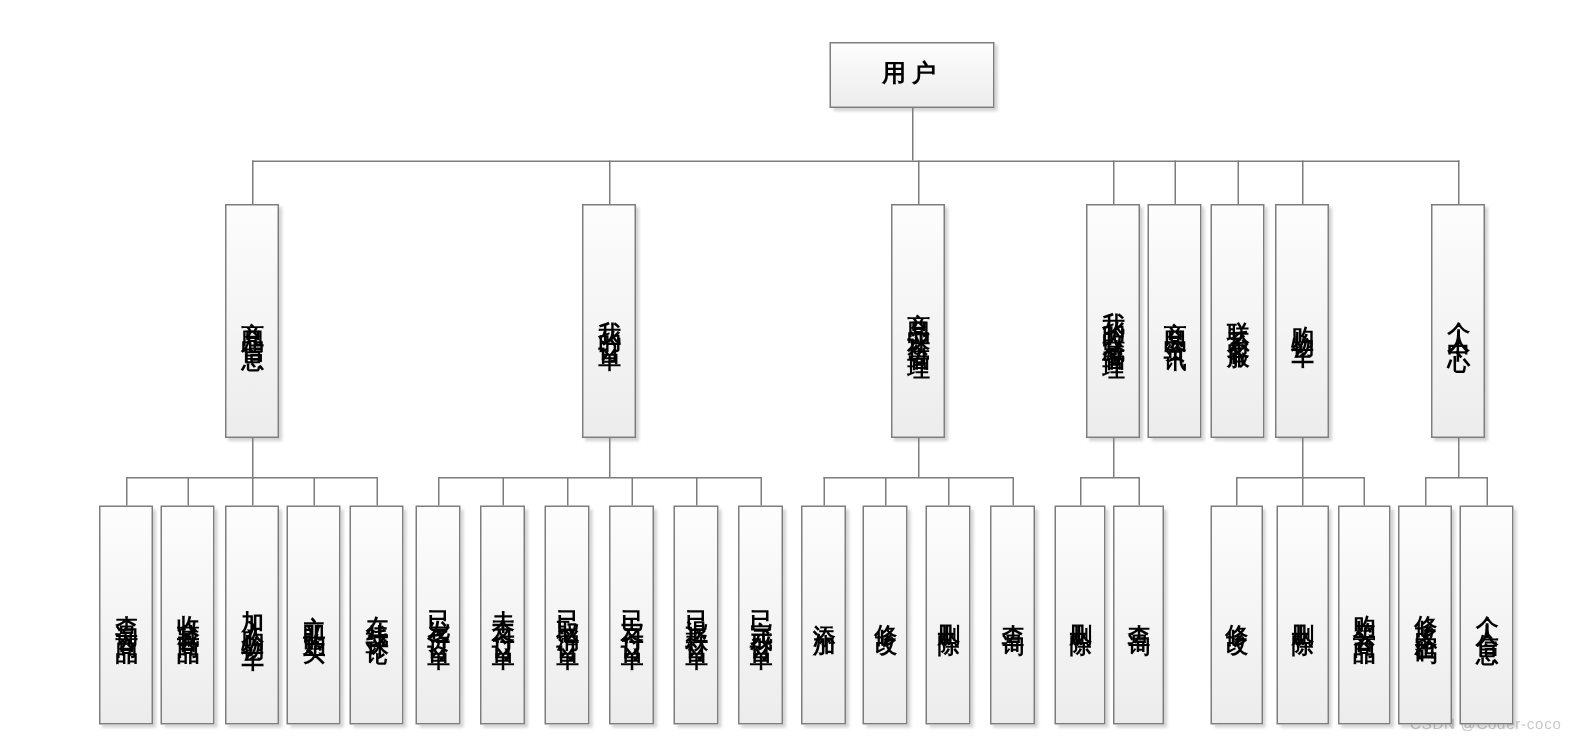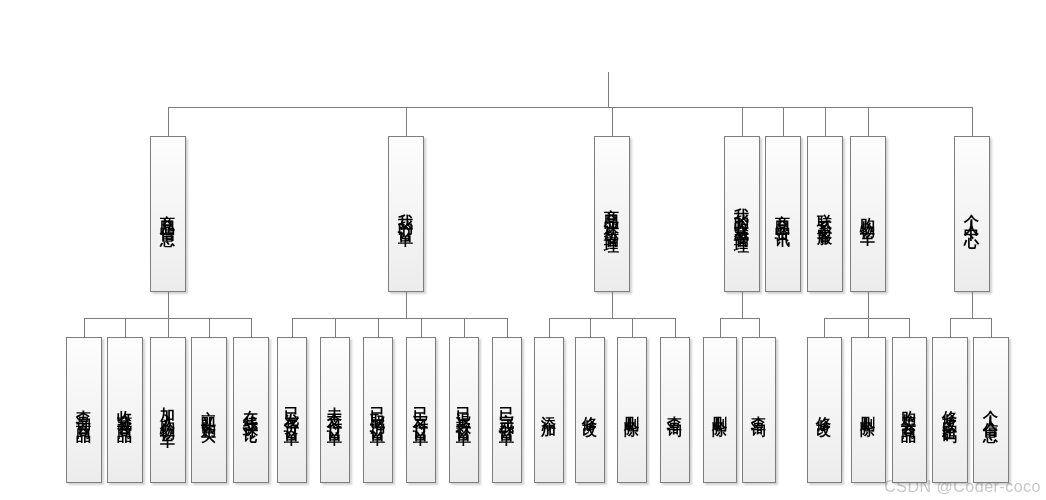--- a/index.html
+++ b/index.html
@@ -35,31 +35,34 @@
     font-size: 16px;
   }
   .vline, .hline {
     position: absolute;
     background: var(--line, #7d7d7d);
   }
   .watermark {
     position: absolute;
     top: 478px;
     right: 5px;
-    font-size: 16px;
+    font-size: 10px;
     letter-spacing: 0.5px;
     color: var(--wm, #c9c9c9);
     white-space: nowrap;
   }
 </style>
 </head>
 <body>
 
 <div id="canvas">
   <span class="watermark">CSDN @Coder-coco</span>
+<div class="node" style="left: 553px; top: 28px; width: 110px; height: 44px;">
+      <span class="htext">用户</span>
+    </div>
     <div class="vline" style="left: 608px; top: 72px; width: 1px; height: 35px;"></div>
     <div class="hline" style="left: 168px; top: 107px; width: 805px; height: 1px;"></div>
     <div class="vline" style="left: 168px; top: 107px; width: 1px; height: 29px;"></div>
     <div class="node" style="left: 150px; top: 136px; width: 36px; height: 156px;">
       <span class="vtext">商品信息</span>
     </div>
     <div class="vline" style="left: 406px; top: 107px; width: 1px; height: 29px;"></div>
     <div class="node" style="left: 388px; top: 136px; width: 36px; height: 156px;">
       <span class="vtext">我的订单</span>
     </div>

